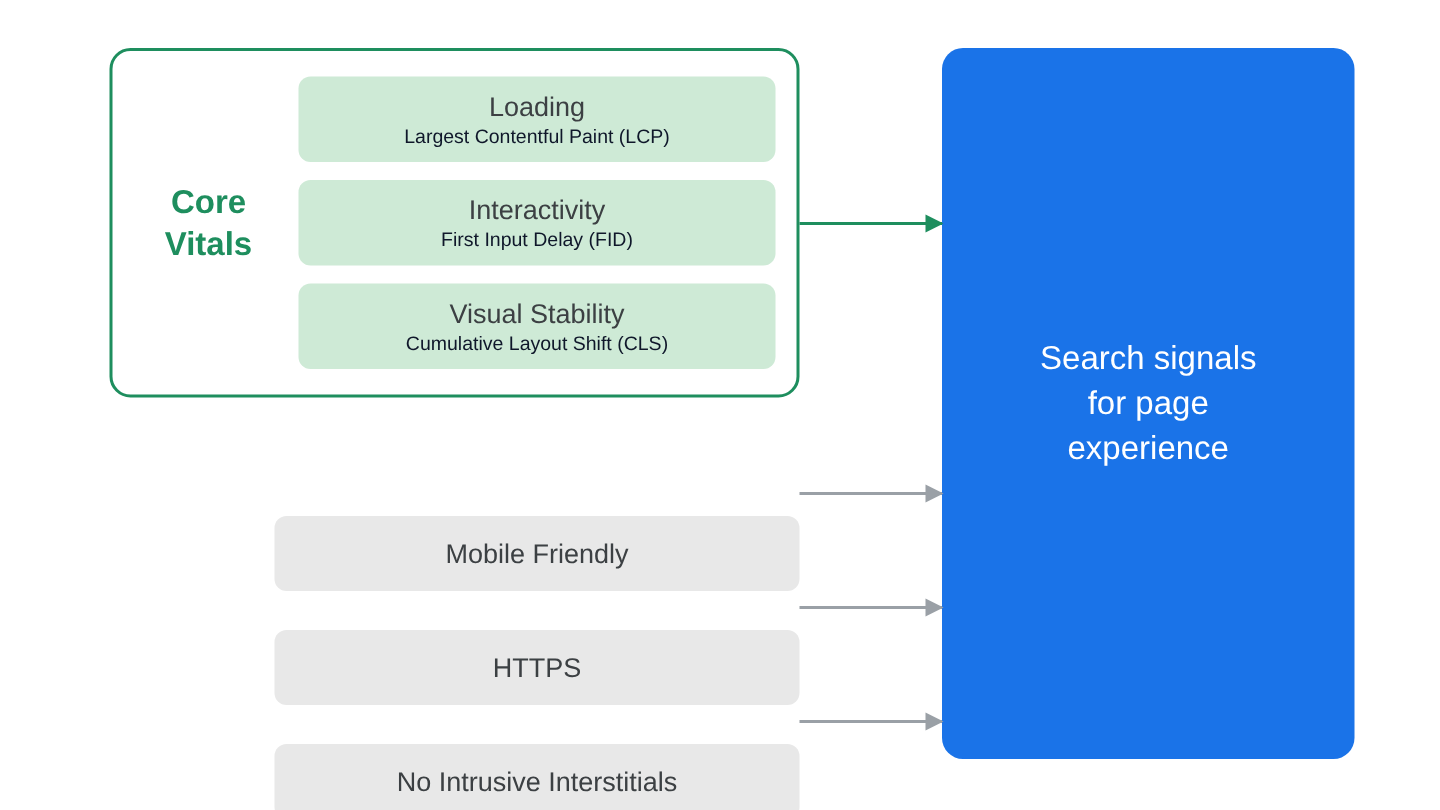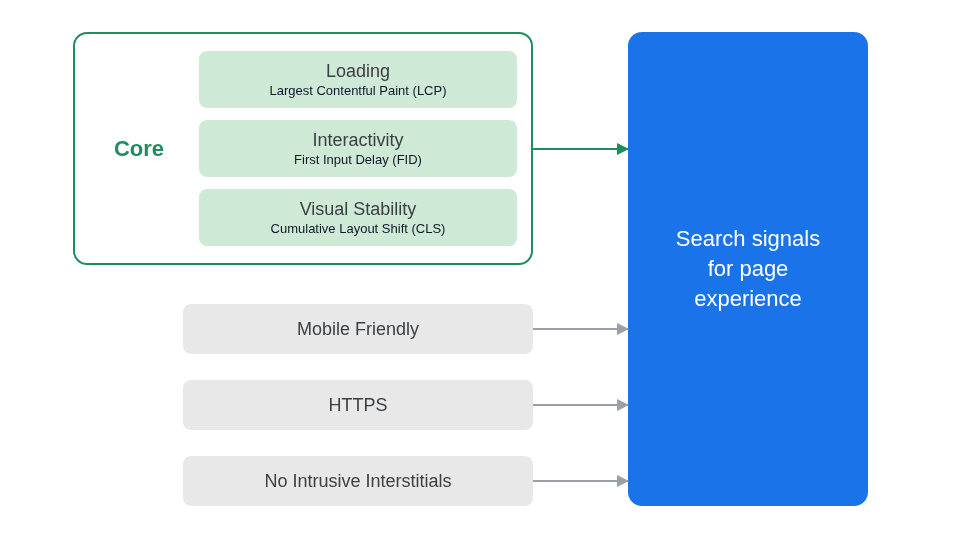--- a/index.html
+++ b/index.html
@@ -63,29 +63,30 @@
       width: 350px;
       height: 50px;
       background: #e8e8e8;
       border-radius: 8px;
       display: flex;
       align-items: center;
       justify-content: center;
       font-size: 18px;
       color: #3c4043;
       font-weight: 500;
+      margin-top: 40px;
     }
     .grey-1 { top: 304px; }
     .grey-2 { top: 380px; }
     .grey-3 { top: 456px; }
     .blue-panel {
       position: absolute;
       left: 628px;
       top: 32px;
-      width: 240px;
+      width: 275px;
       height: 474px;
       background: #1a73e8;
       border-radius: 14px;
       display: flex;
       align-items: center;
       justify-content: center;
       text-align: center;
       color: #ffffff;
       font-size: 22px;
       font-weight: 500;
@@ -128,20 +129,21 @@
     .ag1 { top: 328px; }
     .ag2 { top: 404px; }
     .ag3 { top: 480px; }
   </style>
 </head>
 <body>
 
 <div class="cwv-container">
   <div class="cwv-label">
     <div>Core</div>
+    <div>Vitals</div>
   </div>
   <div class="cwv-metrics">
     <div class="metric-box">
       <div class="metric-title">Loading</div>
       <div class="metric-sub">Largest Contentful Paint (LCP)</div>
     </div>
     <div class="metric-box">
       <div class="metric-title">Interactivity</div>
       <div class="metric-sub">First Input Delay (FID)</div>
     </div>

